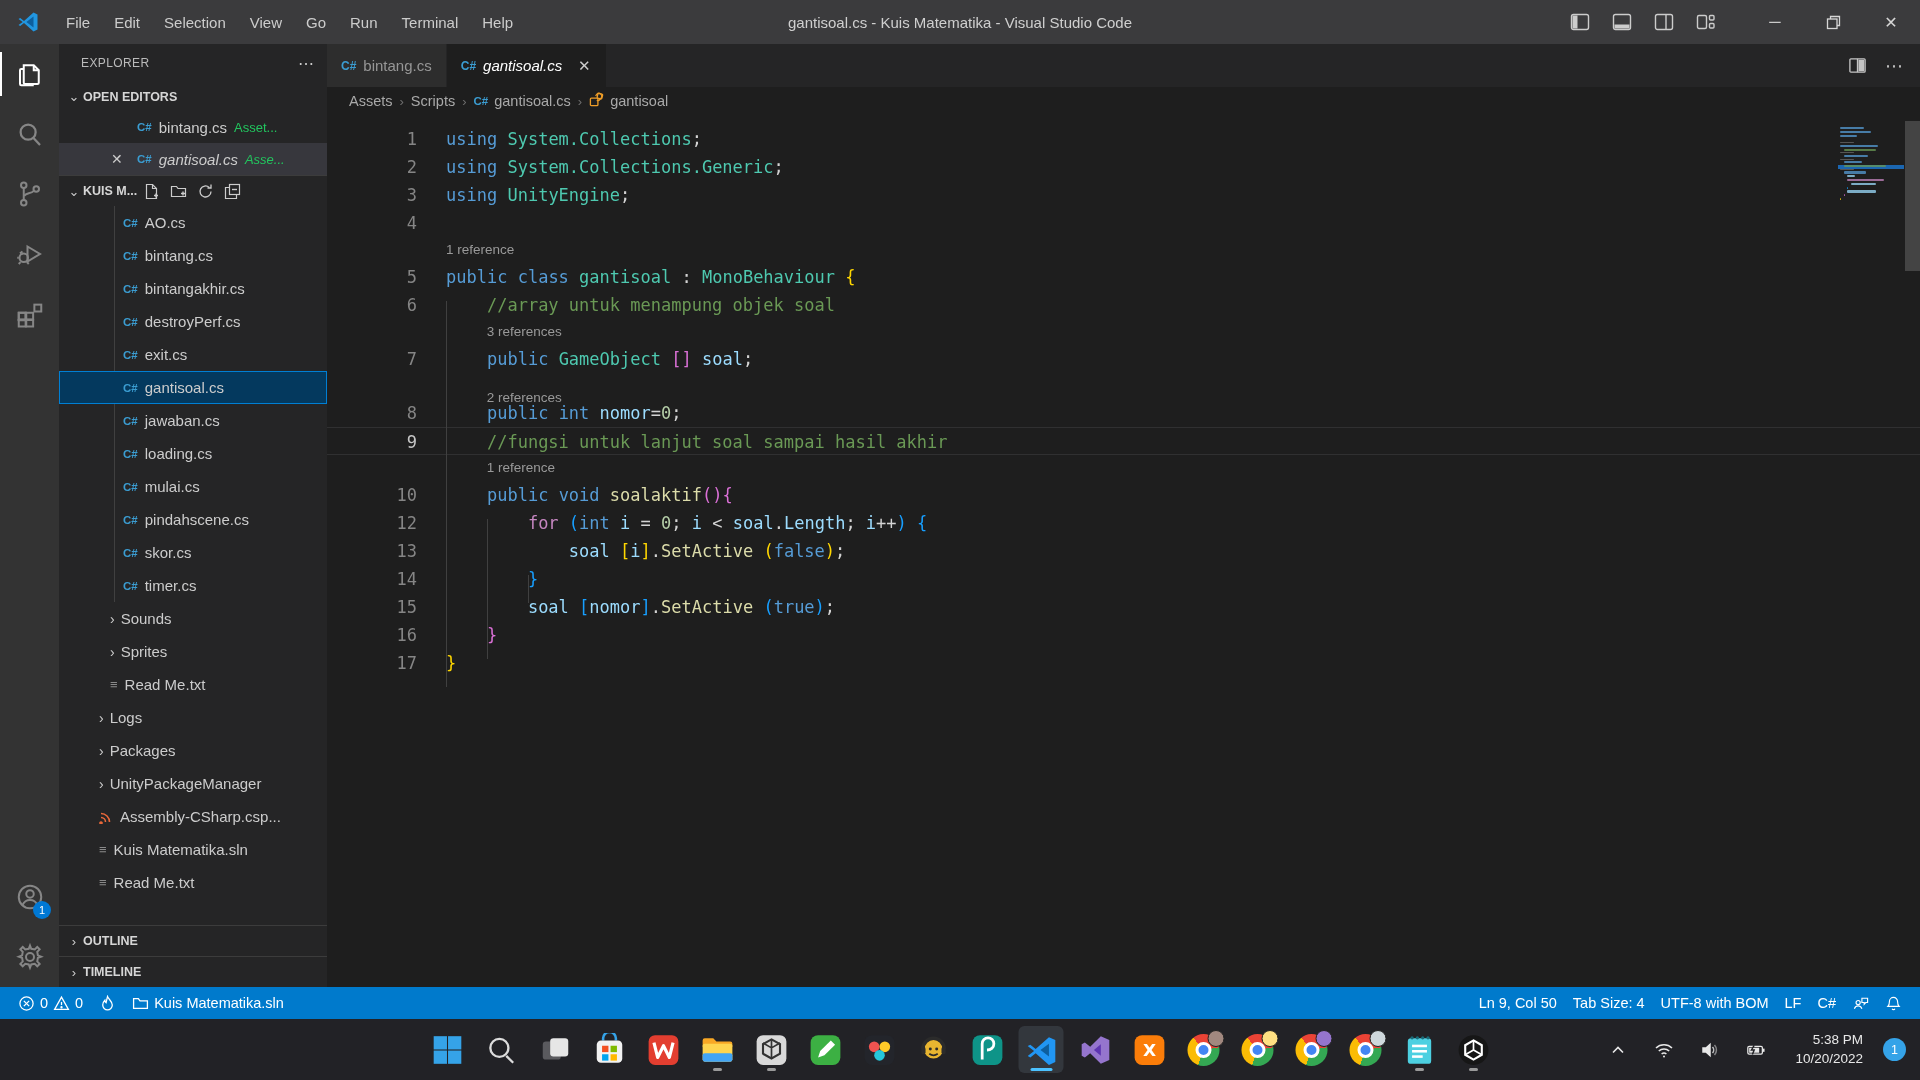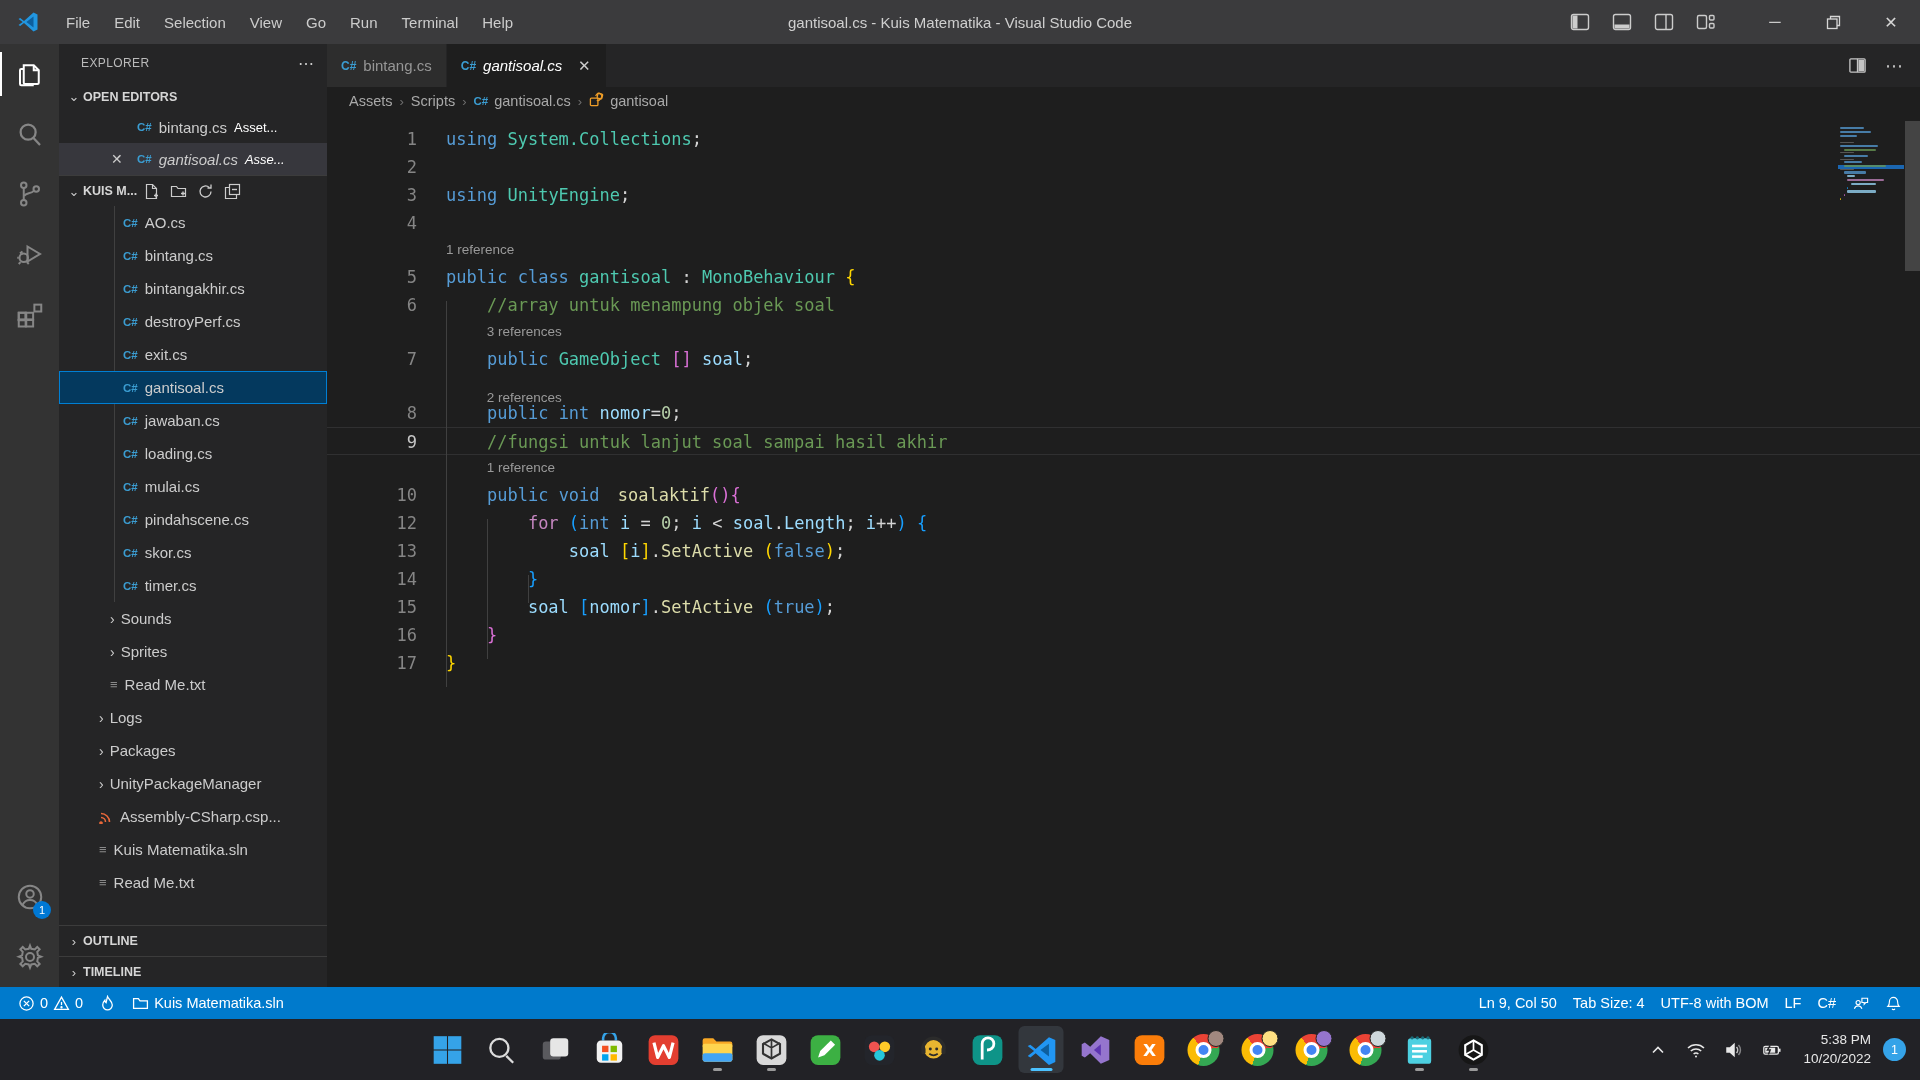--- a/index.html
+++ b/index.html
@@ -35,21 +35,21 @@
   .sb-title { height:38px; display:flex; align-items:center; padding:0 12px 0 22px; font-size:12px; letter-spacing:.4px; color:#bbbbbb; flex:0 0 auto;}
   .sb-title .dots { margin-left:auto; font-size:16px; letter-spacing:1px; color:#cccccc; }
   .sec-head { height:29px; display:flex; align-items:center; font-weight:bold; font-size:12.5px; color:#d6d6d6; padding-left:6px; flex:0 0 auto; }
   .sec-head .chev { width:18px; text-align:center; font-size:13px; color:#cccccc; font-weight:normal; }
   .sec-head.bordered { border-top:1px solid #3c3c3c; height:31px; }
   .sec-actions { margin-left:6px; display:flex; gap:10px; align-items:center; }
   .sec-actions svg { width:17px; height:17px; }
   .oe-row { height:32px; display:flex; align-items:center; padding-left:78px; position:relative; }
   .oe-row.selected { background:#37373d; padding-left:52px; }
   .oe-row .closex { width:26px; color:#cccccc; font-size:14px; }
-  .oe-row .desc { color:#ffffff; font-size:13px; margin-left:7px; }
+  .oe-row .desc { color:#22c55e; font-size:13px; margin-left:7px; }
   .fileicon-cs { color:#3b9dd2; font-weight:bold; font-size:11.5px; margin-right:7px; flex:0 0 auto; }
   .fileicon-txt { color:#8a8a8a; font-size:13px; margin-right:7px; }
   .fileicon-rss { color:#e8683a; margin-right:7px; display:inline-flex; }
   .fileicon-rss svg { width:14px; height:14px; }
   .tree { flex:0 0 auto; }
   .tree-row { height:33px; display:flex; align-items:center; position:relative; color:#cccccc; }
   .tree-row.lvl1 { padding-left:40px; }
   .tree-row.lvl2 { padding-left:51px; }
   .tree-row.lvl3 { padding-left:64px; background-image:linear-gradient(#404040,#404040);
      background-size:1px 100%; background-position:55px 0; background-repeat:no-repeat; }
@@ -97,21 +97,21 @@
   .st-right { margin-left:auto; display:flex; align-items:center; }
 
   
   .taskbar { height:61px; background:#222226; display:flex; align-items:center; position:relative; flex:0 0 auto; }
   .tb-center { position:absolute; left:50%; transform:translateX(-50%); display:flex; align-items:center; gap:9px; }
   .tk-item { width:45px; height:47px; border-radius:6px; display:flex; align-items:center; justify-content:center; position:relative; }
   .tk-item.active { background:#33373d; }
   .tk-item .runline { position:absolute; bottom:2px; left:50%; transform:translateX(-50%); width:9px; height:3px; border-radius:2px; background:#9a9a9a; }
   .tk-item.active .runline { width:22px; background:#4cc2ff; }
   .tk-ico { width:34px; height:34px; border-radius:7px; display:flex; align-items:center; justify-content:center; font-weight:bold; }
-  .tray { position:absolute; right:10px; display:flex; align-items:center; gap:4px; color:#e8e8e8; }
+  .tray { position:absolute; right:10px; display:flex; align-items:center; gap:12px; color:#e8e8e8; }
   .tray-ico { padding:6px 7px; display:flex; align-items:center; }
   .tray-ico svg { width:20px; height:20px; }
   .clock { text-align:right; font-size:13.5px; line-height:1.35; margin:0 8px 0 10px; }
   .tray-badge { width:23px; height:23px; border-radius:50%; background:#35a3e8; color:#fff; font-size:12.5px;
      display:flex; align-items:center; justify-content:center; margin-right:4px; }
   .chrome { width:32px; height:32px; border-radius:50%;
      background:conic-gradient(from -40deg, #ea4335 0 120deg, #4285f4 0 120deg, #34a853 120deg 240deg, #fbbc05 240deg 360deg); position:relative; }
   .chrome::after { content:""; position:absolute; inset:8px; border-radius:50%; background:#4285f4; border:3px solid #fff; }
   .chrome-badge { position:absolute; top:-4px; right:-5px; width:17px; height:17px; border-radius:50%; border:1px solid #222; }
 </style>
@@ -420,33 +420,33 @@
                 <rect x="1.5" y="6.5" width="8" height="8" rx="1"></rect>
                 <path d="M6.5 6.5v-2a3 3 0 0 1 6 0v2a3 3 0 0 1-2 2.8" transform="rotate(40 10 6)"></path>
                 <rect x="9" y="1.8" width="5.2" height="5.2" rx="1" transform="rotate(14 11.6 4.4)"></rect>
               </svg></span>
             <span>gantisoal</span>
           </span>
         </div>
       <div class="code-wrap">
         <div class="code-scroll" id="code-host">
             <div class="crow code"><div class="gutter"><span>1</span></div><div class="ctext"><span style="color: rgb(86, 156, 214);">using</span><span> </span><span style="color: rgb(78, 201, 176);">System.Collections</span><span style="color: rgb(212, 212, 212);">;</span></div></div>
-            <div class="crow code"><div class="gutter"><span>2</span></div></div>
+            <div class="crow code"><div class="gutter"><span>2</span></div><div class="ctext"><span style="color: rgb(86, 156, 214);">using</span><span> </span><span style="color: rgb(78, 201, 176);">System.Collections.Generic</span><span style="color: rgb(212, 212, 212);">;</span></div></div>
             <div class="crow code"><div class="gutter"><span>3</span></div><div class="ctext"><span style="color: rgb(86, 156, 214);">using</span><span> </span><span style="color: rgb(78, 201, 176);">UnityEngine</span><span style="color: rgb(212, 212, 212);">;</span></div></div>
             <div class="crow code"><div class="gutter"><span>4</span></div><div class="ctext"></div></div>
             <div class="crow lens"><div class="gutter"><span></span></div><div class="ctext lens-text" style="padding-left: 29px;">1 reference</div></div>
             <div class="crow code"><div class="gutter"><span>5</span></div><div class="ctext"><span style="color: rgb(86, 156, 214);">public</span><span> </span><span style="color: rgb(86, 156, 214);">class</span><span> </span><span style="color: rgb(78, 201, 176);">gantisoal</span><span style="color: rgb(212, 212, 212);"> : </span><span style="color: rgb(78, 201, 176);">MonoBehaviour</span><span> </span><span style="color: rgb(255, 215, 0);">{</span></div></div>
             <div class="crow code"><div class="gutter"><span>6</span></div><div class="ctext"><span>    </span><span style="color: rgb(106, 153, 85);">//array untuk menampung objek soal</span></div></div>
             <div class="crow lens"><div class="gutter"><span></span></div><div class="ctext lens-text" style="padding-left: 69.8px;">3 references</div></div>
             <div class="crow code"><div class="gutter"><span>7</span></div><div class="ctext"><span>    </span><span style="color: rgb(86, 156, 214);">public</span><span> </span><span style="color: rgb(78, 201, 176);">GameObject</span><span> </span><span style="color: rgb(218, 112, 214);">[]</span><span> </span><span style="color: rgb(156, 220, 254);">soal</span><span style="color: rgb(212, 212, 212);">;</span></div></div>
             <div class="crow lens"><div class="gutter"><span></span></div><div class="ctext lens-text" style="padding-left: 69.8px; margin-top: 12px;">2 references</div></div>
             <div class="crow code"><div class="gutter"><span>8</span></div><div class="ctext"><span>    </span><span style="color: rgb(86, 156, 214);">public</span><span> </span><span style="color: rgb(86, 156, 214);">int</span><span> </span><span style="color: rgb(156, 220, 254);">nomor</span><span style="color: rgb(212, 212, 212);">=</span><span style="color: rgb(181, 206, 168);">0</span><span style="color: rgb(212, 212, 212);">;</span></div></div>
             <div class="crow code current"><div class="gutter"><span>9</span></div><div class="ctext"><span>    </span><span style="color: rgb(106, 153, 85);">//fungsi untuk lanjut soal sampai hasil akhir</span></div></div>
             <div class="crow lens"><div class="gutter"><span></span></div><div class="ctext lens-text" style="padding-left: 69.8px;">1 reference</div></div>
-            <div class="crow code"><div class="gutter"><span>10</span></div><div class="ctext"><span>    </span><span style="color: rgb(86, 156, 214);">public</span><span> </span><span style="color: rgb(86, 156, 214);">void</span><span> </span><span style="color: rgb(220, 220, 170); margin-left: 8px;">soalaktif</span><span style="color: rgb(218, 112, 214);">(){</span></div></div>
+            <div class="crow code"><div class="gutter"><span>10</span></div><div class="ctext"><span>    </span><span style="color: rgb(86, 156, 214);">public</span><span> </span><span style="color: rgb(86, 156, 214);">void</span><span> </span><span style="color: rgb(220, 220, 170);">soalaktif</span><span style="color: rgb(218, 112, 214);">(){</span></div></div>
             <div class="crow code"><div class="gutter"><span>12</span></div><div class="ctext"><span>        </span><span style="color: rgb(197, 134, 192);">for</span><span> </span><span style="color: rgb(23, 159, 255);">(</span><span style="color: rgb(86, 156, 214);">int</span><span> </span><span style="color: rgb(156, 220, 254);">i</span><span style="color: rgb(212, 212, 212);"> = </span><span style="color: rgb(181, 206, 168);">0</span><span style="color: rgb(212, 212, 212);">; </span><span style="color: rgb(156, 220, 254);">i</span><span style="color: rgb(212, 212, 212);"> &lt; </span><span style="color: rgb(156, 220, 254);">soal</span><span style="color: rgb(212, 212, 212);">.</span><span style="color: rgb(156, 220, 254);">Length</span><span style="color: rgb(212, 212, 212);">; </span><span style="color: rgb(156, 220, 254);">i</span><span style="color: rgb(212, 212, 212);">++</span><span style="color: rgb(23, 159, 255);">)</span><span> </span><span style="color: rgb(23, 159, 255);">{</span></div></div>
             <div class="crow code"><div class="gutter"><span>13</span></div><div class="ctext"><span>            </span><span style="color: rgb(156, 220, 254);">soal</span><span> </span><span style="color: rgb(255, 215, 0);">[</span><span style="color: rgb(156, 220, 254);">i</span><span style="color: rgb(255, 215, 0);">]</span><span style="color: rgb(212, 212, 212);">.</span><span style="color: rgb(220, 220, 170);">SetActive</span><span> </span><span style="color: rgb(255, 215, 0);">(</span><span style="color: rgb(86, 156, 214);">false</span><span style="color: rgb(255, 215, 0);">)</span><span style="color: rgb(212, 212, 212);">;</span></div></div>
             <div class="crow code"><div class="gutter"><span>14</span></div><div class="ctext"><span>        </span><span style="color: rgb(23, 159, 255);">}</span></div></div>
             <div class="crow code"><div class="gutter"><span>15</span></div><div class="ctext"><span>        </span><span style="color: rgb(156, 220, 254);">soal</span><span> </span><span style="color: rgb(23, 159, 255);">[</span><span style="color: rgb(156, 220, 254);">nomor</span><span style="color: rgb(23, 159, 255);">]</span><span style="color: rgb(212, 212, 212);">.</span><span style="color: rgb(220, 220, 170);">SetActive</span><span> </span><span style="color: rgb(23, 159, 255);">(</span><span style="color: rgb(86, 156, 214);">true</span><span style="color: rgb(23, 159, 255);">)</span><span style="color: rgb(212, 212, 212);">;</span></div></div>
             <div class="crow code"><div class="gutter"><span>16</span></div><div class="ctext"><span>    </span><span style="color: rgb(218, 112, 214);">}</span></div></div>
             <div class="crow code"><div class="gutter"><span>17</span></div><div class="ctext"><span style="color: rgb(255, 215, 0);">}</span></div></div>
             <div class="indent-guide" style="left: 119px; top: 186px; height: 386px;"></div>
             <div class="indent-guide" style="left: 160px; top: 404px; height: 140px;"></div>
             <div class="indent-guide" style="left: 201px; top: 460px; height: 28px;"></div>
           </div>

